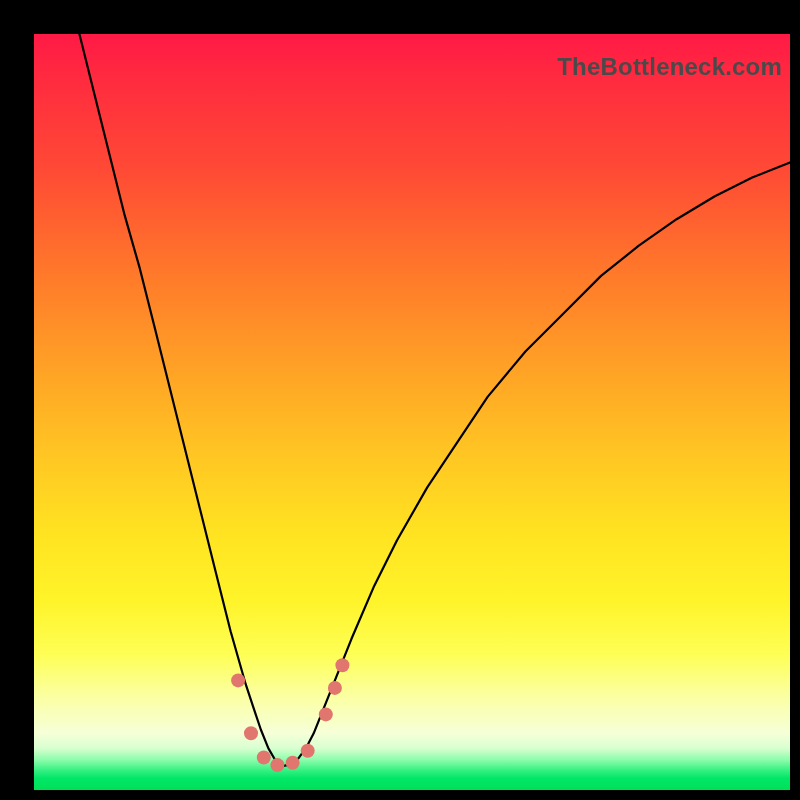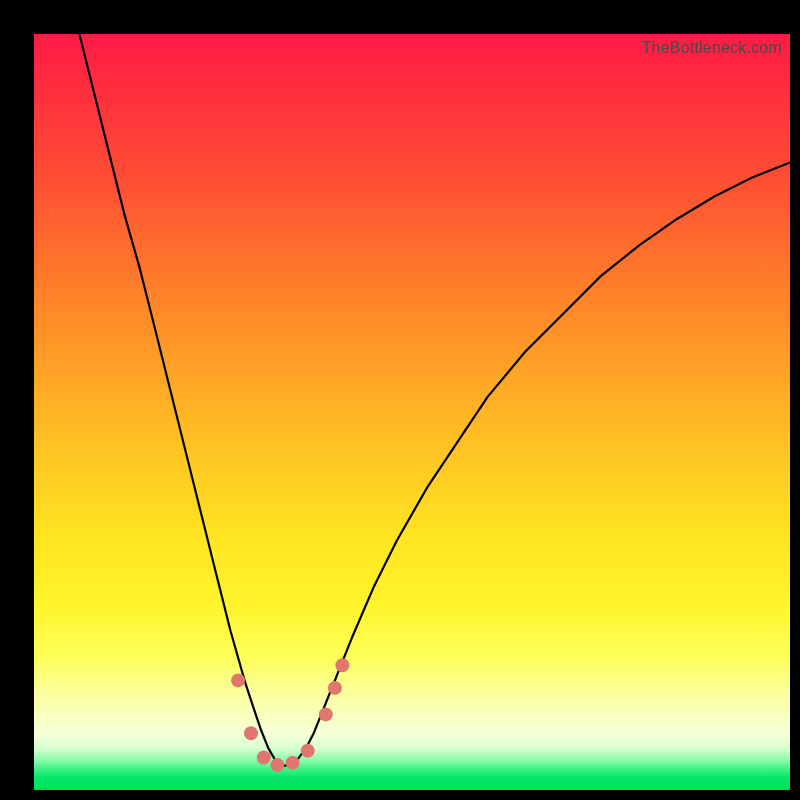--- a/index.html
+++ b/index.html
@@ -40,26 +40,26 @@
       #f6ffd8 92.5%,
       #d7ffd0 94.5%,
       #8cfdab 96%,
       #2ff07f 97.5%,
       #00e667 98.5%,
       #00e156 100%
     );
   }
   .watermark {
     position: absolute;
-    top: 5px;
+    top: 19px;
     right: 8px;
     color: #4a4a4a;
-    font-size: 16px;
+    font-size: 24px;
     letter-spacing: 0.2px;
-    font-weight: 400;
+    font-weight: 700;
     user-select: none;
   }
   svg.curve {
     position: absolute;
     left: 0;
     top: 0;
     width: 756px;
     height: 756px;
     overflow: visible;
   }

